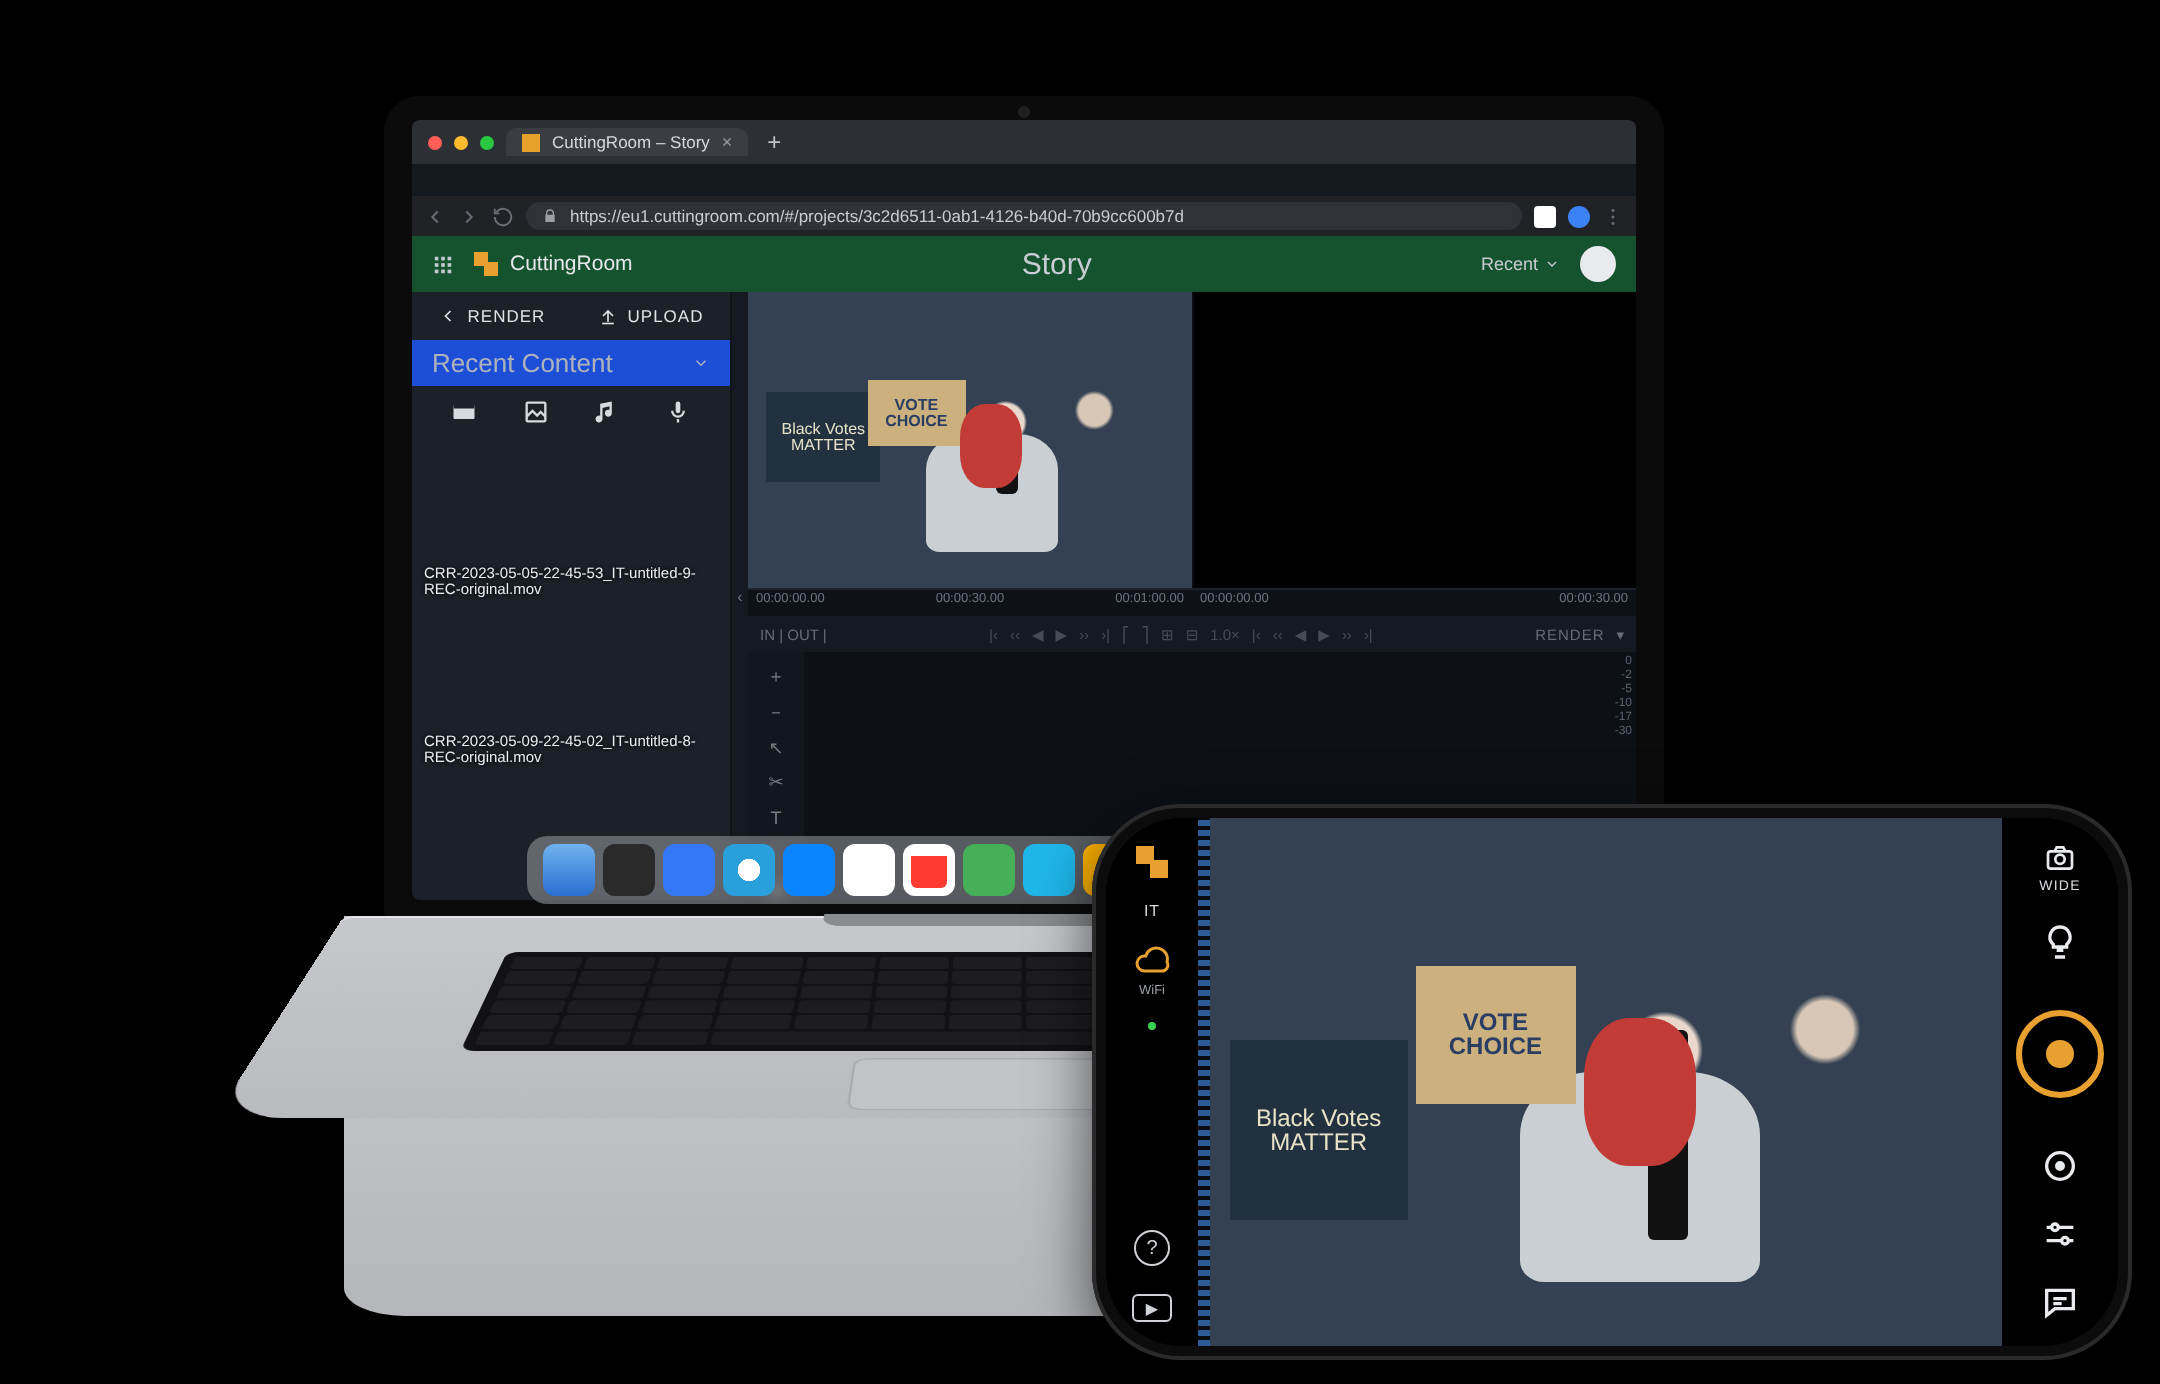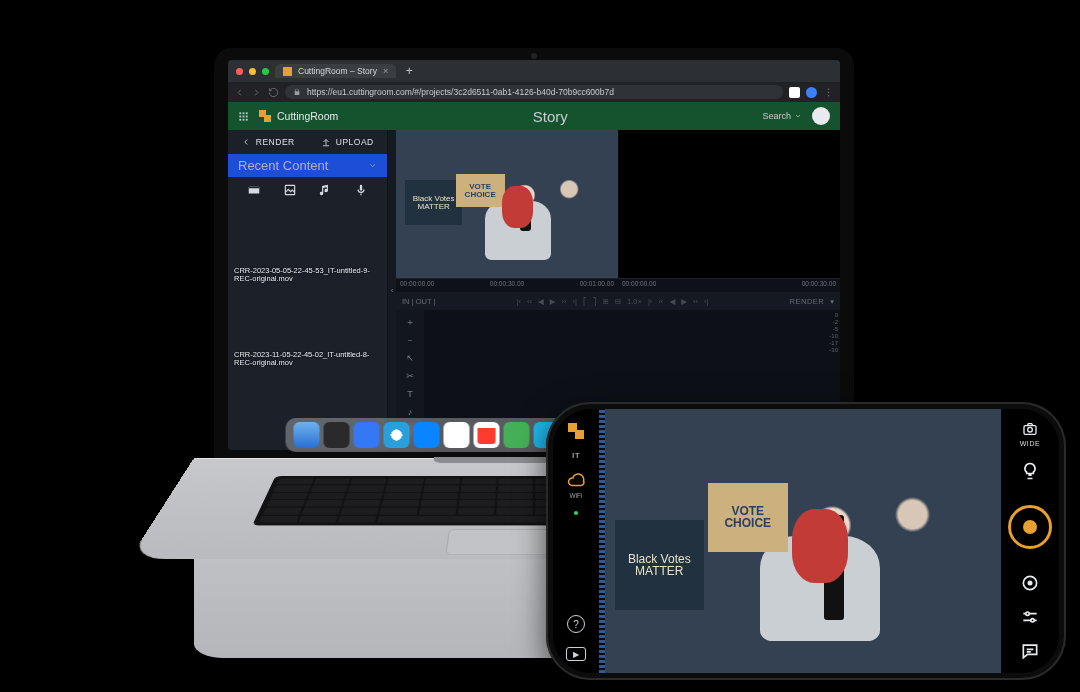--- a/index.html
+++ b/index.html
@@ -6,21 +6,21 @@
   body {
     width: 1080px; height: 692px;
     background: #000;
     font-family: -apple-system, Helvetica, Arial, sans-serif;
     position: relative; overflow: hidden;
     font-size: 11px; color: #c8cdd6;
   }
 
   
   .laptop {
-    position: absolute; left: 194px; top: 48px;
+    position: absolute; left: 172px; top: 48px;
     width: 680px; height: 600px;
   }
   .laptop-bezel {
     width: 640px; height: 412px; margin: 0 auto;
     background: #0b0b0b;
     border-radius: 18px 18px 4px 4px;
     padding: 12px 14px 10px 14px;
     position: relative;
   }
   .laptop-bezel::before {
@@ -73,21 +73,21 @@
   .tab {
     display:flex;align-items:center;gap:6px;background:#3a3d42;
     padding:2px 8px;border-radius:5px 5px 0 0; font-size:8.5px;color:#d6d8db;
     max-width:150px;
   }
   .tab .favicon{width:9px;height:9px;background:#e6a12a}
   .tab .x{opacity:.6;font-size:9px}
   .newtab{width:14px;height:14px;color:#bfc2c6;display:flex;align-items:center;justify-content:center;font-size:12px}
   .chrome-addr {
     height:20px;background:#202225;display:flex;align-items:center;
-    padding:0 6px; gap:6px; font-size:8.5px;color:#9ea2a8;
+    padding:0 6px; gap:6px; font-size:8.5px;color:#9ea2a8;margin-top:16px;
   }
   .nav-ico{width:11px;height:11px;opacity:.6;display:flex;align-items:center;justify-content:center}
   .urlbar{
     flex:1;background:#2f3237;border-radius:10px;padding:2px 8px;
     display:flex;align-items:center;gap:6px;color:#c9ccd1;font-size:8.5px;
     overflow:hidden;white-space:nowrap;
   }
   .lock-ico{width:8px;height:8px;opacity:.7}
   .ext-ico{width:11px;height:11px;border-radius:2px}
 
@@ -294,21 +294,21 @@
               <rect x="10" y="17" width="4" height="4"></rect>
               <rect x="17" y="17" width="4" height="4"></rect>
             </svg>
         </span>
         <span class="brand">
           <span class="brand-logo"></span>
           <span>CuttingRoom</span>
         </span>
         <span class="hdr-title">Story</span>
         <span class="hdr-support">
-          <span>Search</span>
+          <span>Recent</span>
           <svg width="8" height="8" viewBox="0 0 24 24" fill="none" stroke="currentColor" stroke-width="2">
               <path d="M6 9l6 6 6-6"></path>
             </svg>
         </span>
         <span class="avatar"></span>
       </div>
 
       <div class="app-body">
 
         <div class="sidebar">
@@ -361,21 +361,21 @@
           <div class="clips">
             <div class="clip">
               <div class="clip-img scene-protest">
 
                 <div class="mic"></div>
               </div>
               <div class="clip-cap">CRR-2023-05-05-22-45-53_IT-untitled-9-REC-original.mov</div>
             </div>
             <div class="clip">
               <div class="clip-img scene-dock"></div>
-              <div class="clip-cap">CRR-2023-11-05-22-45-02_IT-untitled-8-REC-original.mov</div>
+              <div class="clip-cap">CRR-2023-05-09-22-45-02_IT-untitled-8-REC-original.mov</div>
             </div>
             <div class="clip" style="height:50px">
               <div class="clip-img scene-dock"></div>
             </div>
           </div>
         </div>
 
         <div class="collapse">‹</div>
 
         <div class="main">

